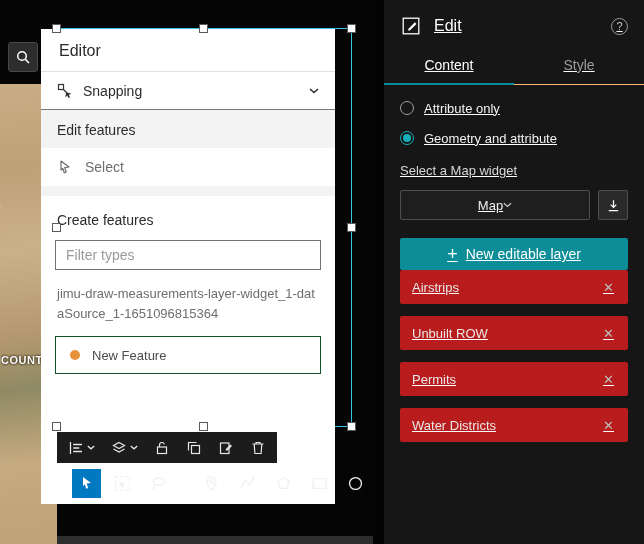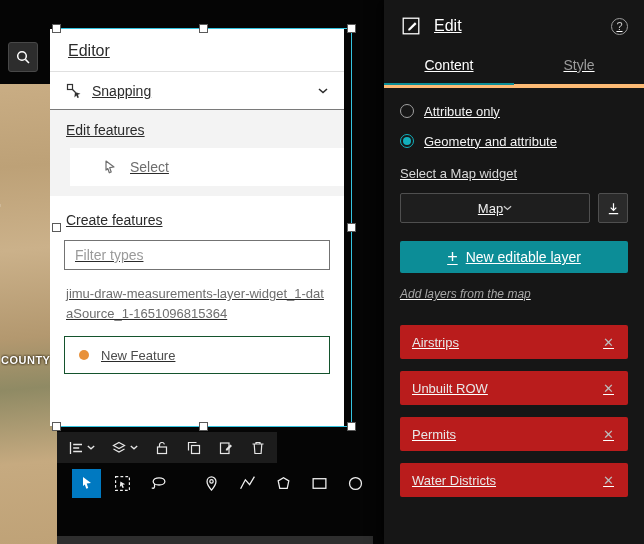--- a/index.html
+++ b/index.html
@@ -30,34 +30,34 @@
     text-shadow:0 0 3px rgba(40,30,10,.95),0 0 2px rgba(40,30,10,.95);
   }
   .search-btn{
     position:absolute;left:8px;top:42px;width:30px;height:30px;
     background:#2d2d2d;border:1px solid #484848;border-radius:3px;
     display:flex;align-items:center;justify-content:center;cursor:pointer;
   }
   
   .sel-frame{position:absolute;left:56px;top:28px;width:296px;height:399px;border:1px solid var(--sel);}
   .widget{
-    position:absolute;left:50px;top:29px;width:294px;height:397px;background:#fff;
-    display:flex;flex-direction:column;color:#2b2b2b;text-decoration:underline;
+    position:absolute;left:41px;top:29px;width:294px;height:475px;background:#fff;
+    display:flex;flex-direction:column;color:#2b2b2b;
   }
   .w-title{padding:13px 18px 11px;font-size:16px;font-weight:500;color:#2b2b2b;border-bottom:1px solid #e0e0e0;}
   .w-snap{
     height:38px;display:flex;align-items:center;gap:10px;padding:0 16px;
     font-size:14px;color:#2b2b2b;border-bottom:1px solid #7a7a7a;cursor:pointer;
   }
   .w-snap .chev{margin-left:auto;color:#2b2b2b;display:flex;}
   .w-gray{background:#f3f3f3;padding-bottom:10px;}
   .w-heading{padding:12px 16px 10px;font-size:14px;color:#2b2b2b;}
   .w-select{
     background:#fff;height:38px;display:flex;align-items:center;gap:12px;
-    padding:0 32px;font-size:14px;color:#6e6e6e;cursor:pointer;margin-left:20px;
+    padding:0 16px;font-size:14px;color:#6e6e6e;cursor:pointer;
   }
   .w-heading2{padding:16px 16px 12px;font-size:14px;color:#2b2b2b;}
   .w-filter{
     display:block;margin:0 14px;width:calc(100% - 28px);height:30px;
     border:1px solid #737373;border-radius:0;padding:0 10px;font-size:14px;color:#333;
     font-family:inherit;background:#fff;outline:none;
   }
   .w-filter::placeholder{color:#9a9a9a;}
   .w-ds{margin:14px 16px 0;font-size:13px;line-height:1.55;color:#6e6e6e;word-break:break-all;}
   .w-template{
@@ -88,21 +88,21 @@
   .panel{
     position:absolute;left:384px;top:0;width:260px;height:544px;background:#161616;
     color:#fff;display:flex;flex-direction:column;box-shadow:-6px 0 10px rgba(0,0,0,.55);text-decoration:underline;
   }
   .p-head{display:flex;align-items:center;gap:12px;padding:15px 16px 12px;}
   .p-title{font-size:16px;font-weight:500;color:#fff;}
   .p-help{
     margin-left:auto;width:17px;height:17px;border:1px solid #9c9c9c;border-radius:50%;
     color:#c9c9c9;font-size:11px;display:flex;align-items:center;justify-content:center;cursor:pointer;
   }
-  .p-tabs{display:flex;border-bottom:4px solid #fdba74;justify-content:center;}
+  .p-tabs{display:flex;border-bottom:1px solid #fdba74;justify-content:center;}
   .p-tab{flex:1;text-align:center;padding:8px 0 11px;font-size:14px;color:#9c9c9c;cursor:pointer;position:relative;}
   .p-tab.active{color:#fff;}
   .p-tab.active::after{content:"";position:absolute;left:0;right:0;bottom:-1px;height:2px;background:var(--accent);}
   .p-body{padding:14px 16px 0;}
   .radio-row{display:flex;align-items:center;gap:10px;margin-bottom:12px;font-size:13px;color:#f2f2f2;cursor:pointer;height:18px;}
   .radio{width:14px;height:14px;border-radius:50%;border:1px solid #a0a0a0;flex:none;position:relative;}
   .radio.checked{border-color:var(--accent2);}
   .radio.checked::after{content:"";position:absolute;inset:2px;background:var(--accent2);border-radius:50%;}
   .p-label{margin:16px 0 12px;font-size:13px;color:#d8d8d8;}
   .map-row{display:flex;gap:8px;}
@@ -370,21 +370,20 @@
             </svg>
           </span>
         </button>
       </div>
 
       <button class="p-newlayer">
         <span class="plus">+</span>
         <span>New editable layer</span>
       </button>
 
-      <div class="p-hint">Add layers from the map</div>
 
       <div class="p-layer">
         <span>Airstrips</span>
         <span class="x">✕</span>
       </div>
       <div class="p-layer">
         <span>Unbuilt ROW</span>
         <span class="x">✕</span>
       </div>
       <div class="p-layer">

